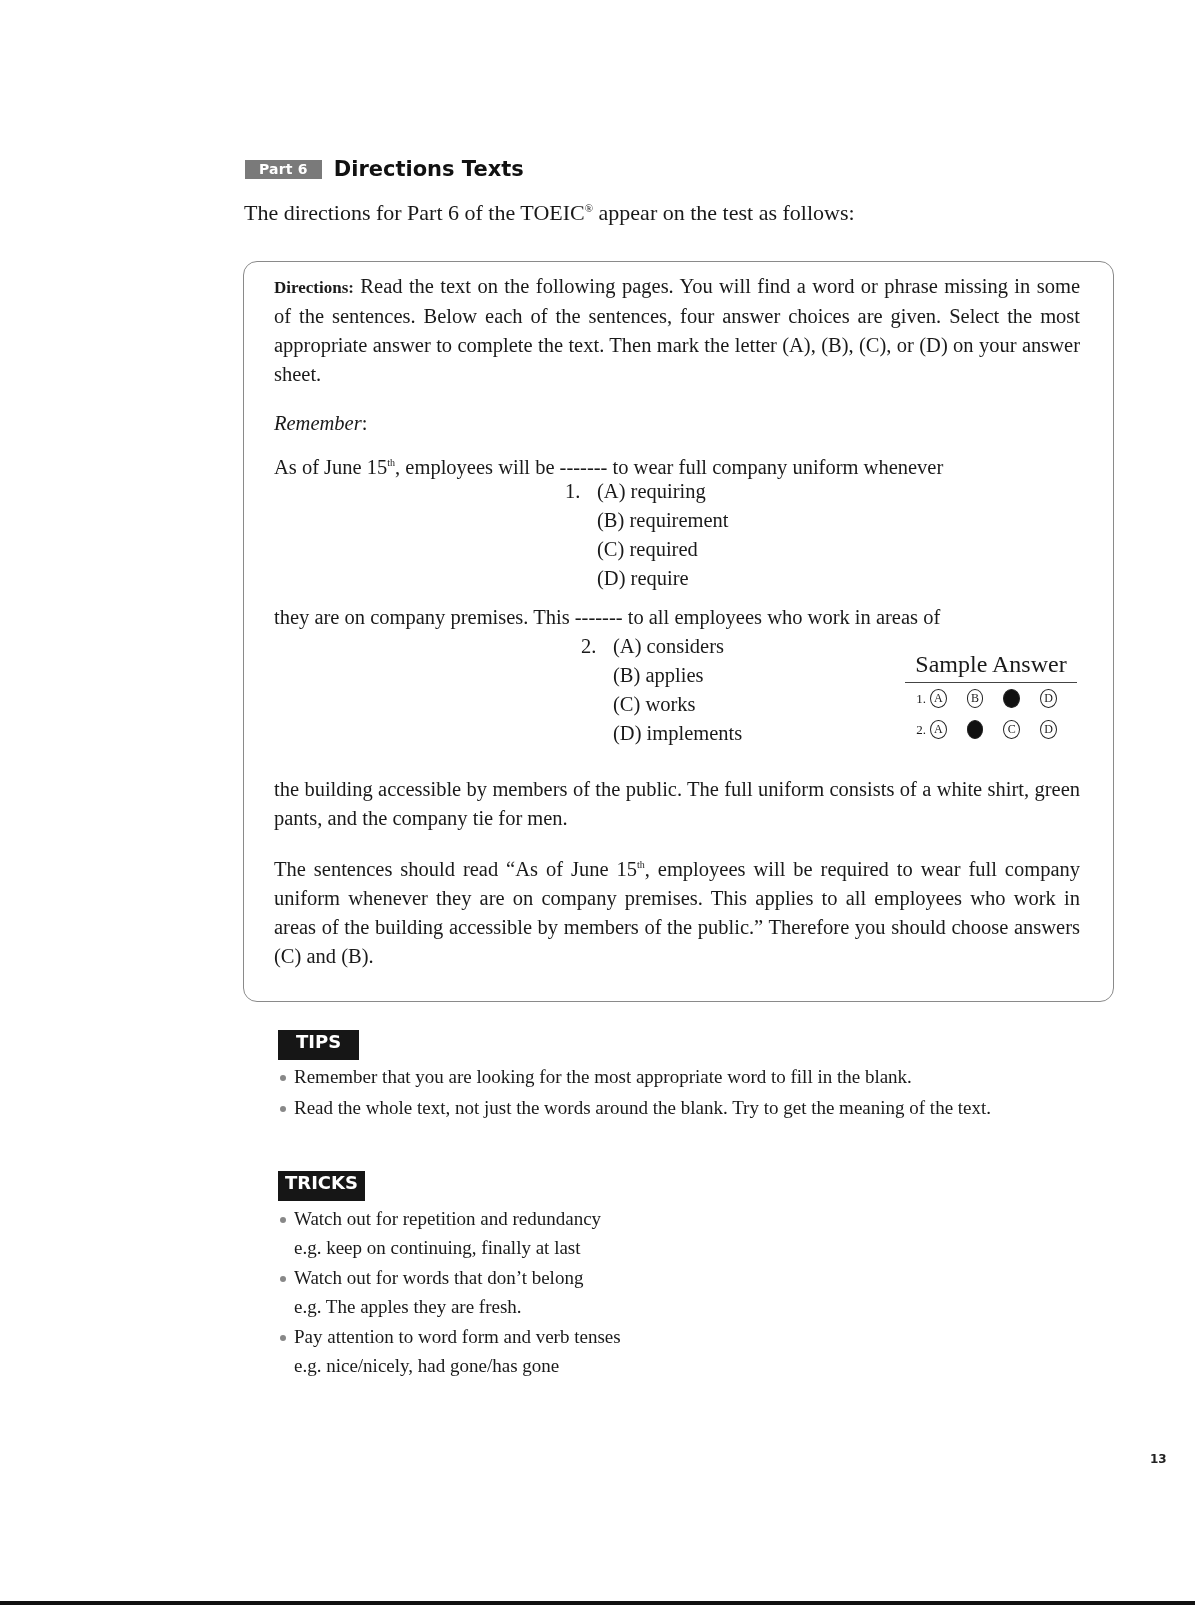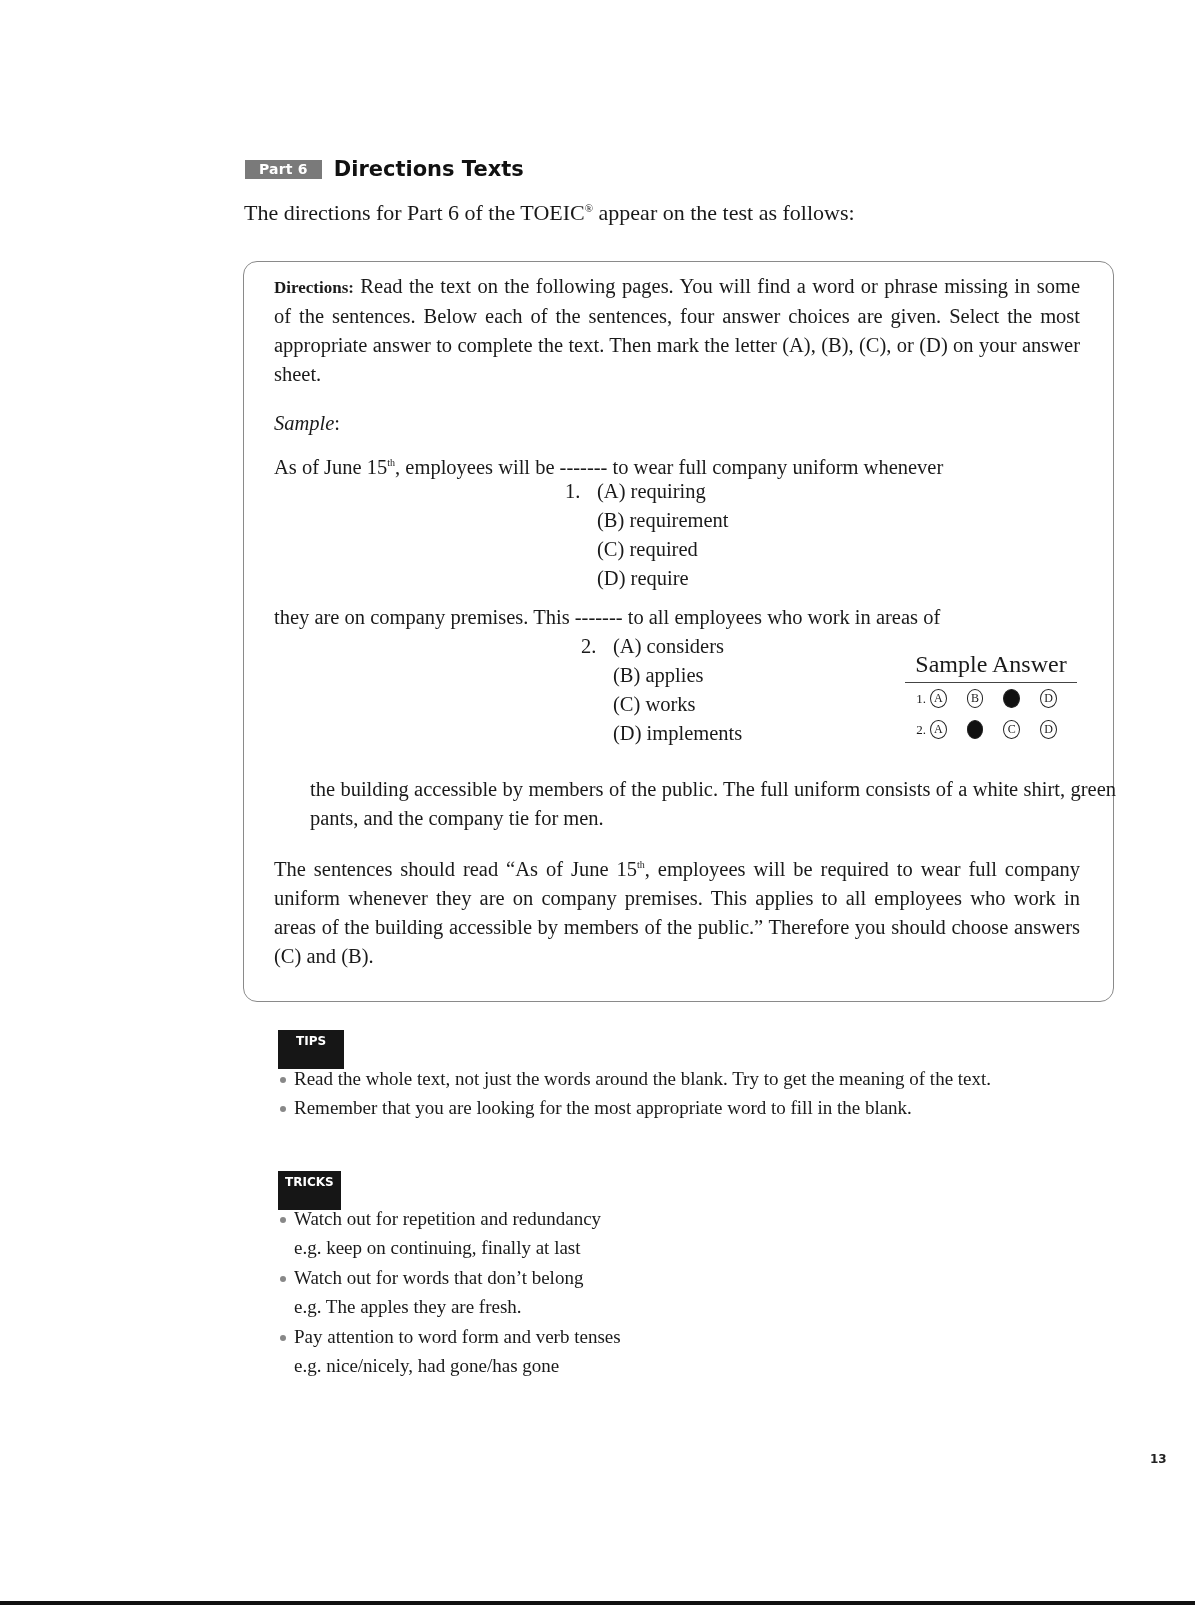--- a/index.html
+++ b/index.html
@@ -37,21 +37,21 @@
   .ans-row .rn { width: 24px; text-align: right; padding-right: 4px; font-size: 13px; }
   .bubble { width: 19px; height: 19px; border-radius: 50%; border: 1.2px solid #222;
             box-sizing: border-box; display: inline-flex; align-items: center; justify-content: center;
             font-size: 12px; margin-right: 20px; }
   .bubble.filled { background: #111; }
 
   .body-para { left: 274px; width: 806px; text-align: justify; }
   .body-para sup { font-size: 10px; }
 
   .tag { position: absolute; left: 278px; background: #161616; color: #fff; font-weight: bold;
-         font-size: 12px; padding: 1px 12px 17px 12px; line-height: 21px; }
+         font-size: 18px; padding: 1px 12px 8px 12px; line-height: 21px; }
   .tips-tag { top: 1030px; padding-left: 18px; padding-right: 18px; }
   .tricks-tag { top: 1171px; padding-left: 7px; padding-right: 7px; }
 
   .list { position: absolute; left: 278px; font-size: 19px; line-height: 28.5px; }
   .li { position: relative; padding-left: 16px; }
   .li::before { content: ""; position: absolute; left: 2px; top: 12px; width: 6px; height: 6px;
                 border-radius: 50%; background: #888; }
   .eg { padding-left: 16px; }
   .gap { height: 2px; }
 
@@ -65,21 +65,21 @@
   <span class="part-badge sans">Part 6</span>
   <span class="header-title sans">Directions Texts</span>
 </div>
 
 <div class="intro serif"><span>The directions for Part 6 of the TOEIC</span><sup>®</sup><span> appear on the test as follows:</span></div>
 
 <div class="box"></div>
 
 <div class="p directions serif"><b>Directions:</b><span> Read the text on the following pages. You will find a word or phrase missing in some of the sentences. Below each of the sentences, four answer choices are given. Select the most appropriate answer to complete the text. Then mark the letter (A), (B), (C), or (D) on your answer sheet.</span></div>
 
-<div class="p example-label serif"><span>Sample</span><span style="font-style:normal">:</span></div>
+<div class="p example-label serif"><span>Remember</span><span style="font-style:normal">:</span></div>
 
 <div class="p sent-line serif" style="top:448px;"><span>As of June 15</span><sup>th</sup><span>, employees will be ------- to wear full company uniform whenever</span></div>
 
 <div class="choices serif" style="left:565px; top:477px;">
   <div class="choice-row">
       <span class="num">1.</span>
       <span>(A) requiring</span>
     </div>
   <div class="choice-row">
       <span class="num"></span>
@@ -129,28 +129,28 @@
       <div class="ans-row">
         <span class="rn">2.</span>
         <span class="bubble">A</span>
         <span class="bubble filled"></span>
         <span class="bubble">C</span>
         <span class="bubble">D</span>
       </div>
     </div>
 </div>
 
-<div class="p body-para serif" style="top:775px;margin-left:36px;">the building accessible by members of the public. The full uniform consists of  a white shirt, green pants, and the company tie for men.</div>
+<div class="p body-para serif" style="top:775px;">the building accessible by members of the public. The full uniform consists of  a white shirt, green pants, and the company tie for men.</div>
 
 <div class="p body-para serif" style="top:850px;"><span>The sentences should read “As of June 15</span><sup>th</sup><span>, employees will be required to wear full company uniform whenever they are on company premises. This applies to all employees who work in areas of the building accessible by members of the public.” Therefore you should choose answers (C) and (B).</span></div>
 
 <div class="tag tips-tag sans">TIPS</div>
 <div class="list serif" style="top:1063px; width:800px;">
+  <div class="li">Remember that you are looking for the most appropriate word to fill in the blank.</div>
   <div class="li" style="margin-top:2px;">Read the whole text, not just the words around the blank. Try to get the meaning of the text.</div>
-  <div class="li">Remember that you are looking for the most appropriate word to fill in the blank.</div>
 </div>
 
 <div class="tag tricks-tag sans">TRICKS</div>
 <div class="list serif" style="top:1205px;">
   <div class="li">Watch out for repetition and redundancy</div>
   <div class="eg">e.g. keep on continuing, finally at last</div>
   <div class="gap"></div>
   <div class="li">Watch out for words that don’t belong</div>
   <div class="eg">e.g. The apples they are fresh.</div>
   <div class="gap"></div>

